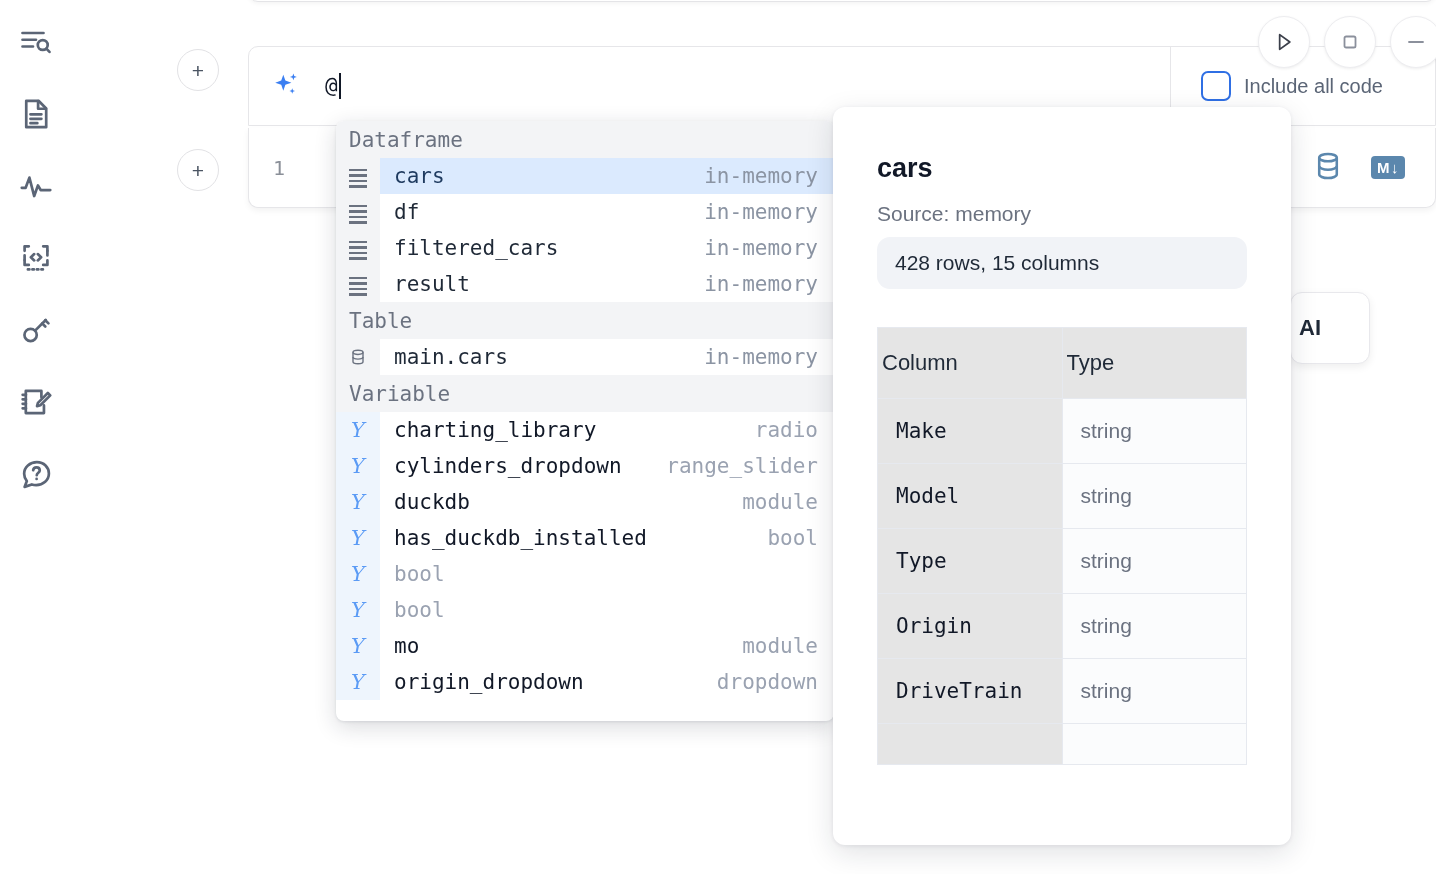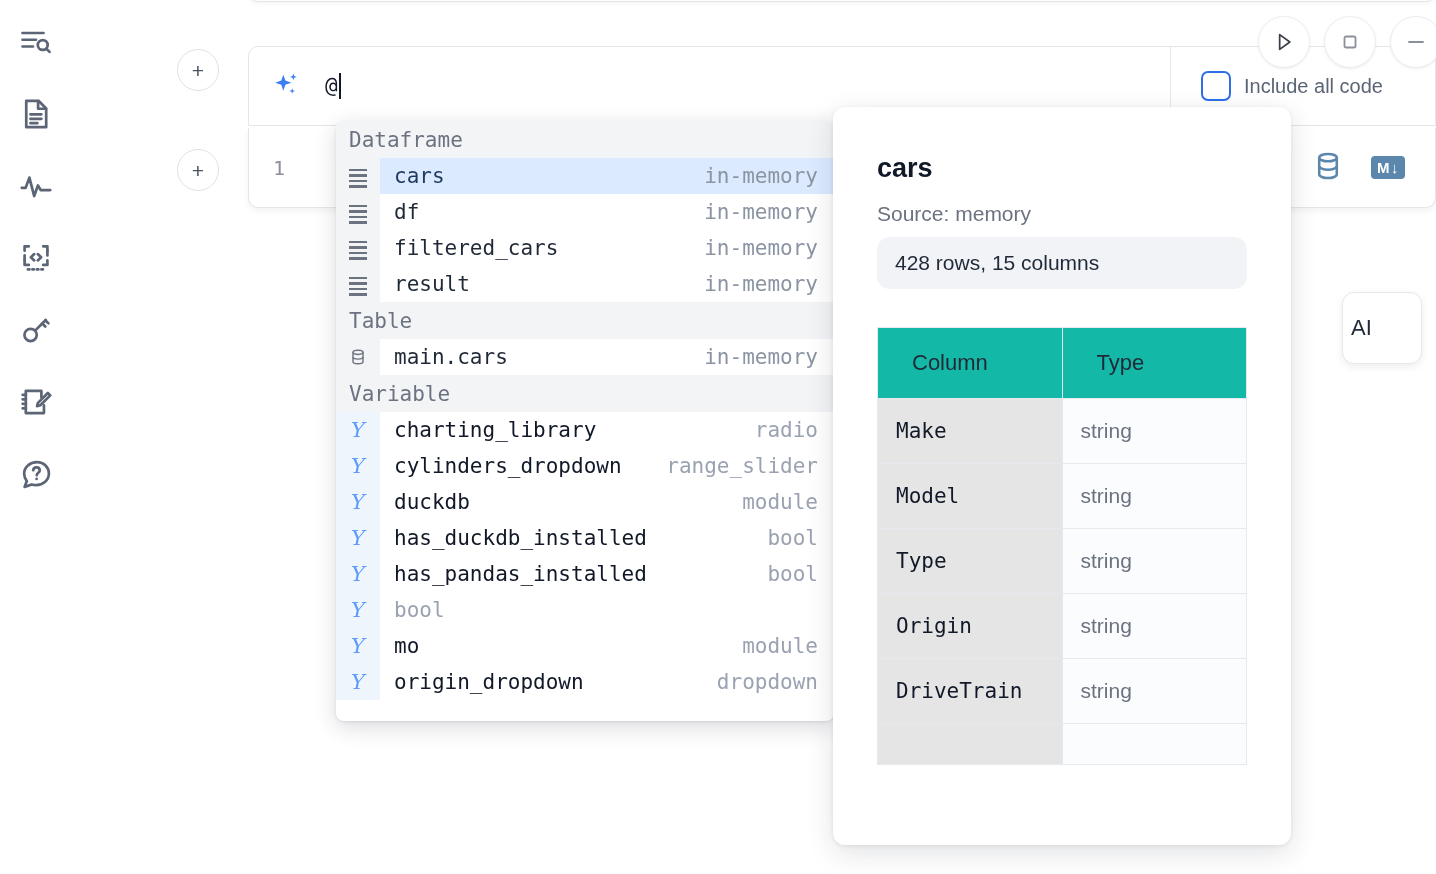--- a/index.html
+++ b/index.html
@@ -122,28 +122,28 @@
   }
   .md-badge {
     background: #5b87ad; color: #fff; border-radius: 4px;
     font-size: 15px; font-weight: bold; letter-spacing: 0.5px;
     padding: 3px 6px; display: flex; align-items: center; gap: 1px;
     font-family: "Liberation Sans", sans-serif; cursor: pointer;
   }
 
   
   .ai-pill {
-    position: absolute; left: 1342px; top: 292px;
+    position: absolute; left: 1290px; top: 292px;
     width: 80px; height: 72px;
     background: #fff; border: 1px solid #e8e8ec;
     border-radius: 12px;
     box-shadow: 0 3px 8px rgba(0,0,0,0.07);
     display: flex; align-items: center;
     padding-left: 8px;
-    font-size: 22px; font-weight: normal; color: #1f2937;
+    font-size: 22px; font-weight: bold; color: #1f2937;
     overflow: hidden;
   }
 
   
   .ac-dropdown {
     position: absolute; left: 336px; top: 121px;
     width: 498px; height: 600px;
     background: #ffffff;
     border-radius: 8px;
     box-shadow: 0 6px 22px rgba(24,30,50,0.16), 0 1px 3px rgba(24,30,50,0.10);
@@ -213,23 +213,23 @@
   .dp-source {
     font-size: 21px; color: #6b7280; margin-bottom: 11px;
   }
   .dp-stat {
     background: #f1f3f7; border-radius: 13px;
     padding: 14px 18px; font-size: 21px; color: #1f2937;
     margin-bottom: 38px;
   }
   .dp-table { width: 100%; border-collapse: collapse; table-layout: fixed; }
   .dp-table th {
-    background: #14b8a6; text-align: left;
+    background: #e5e5e5; text-align: left;
     font-size: 22px; font-weight: normal; color: #1f2937;
-    padding: 22px 34px; border: 1px solid #e6e9ef;
+    padding: 22px 4px; border: 1px solid #e6e9ef;
     font-family: "Liberation Sans", sans-serif;
   }
   .dp-table td {
     border: 1px solid #e6e9ef; padding: 20px 18px;
     font-size: 21px; vertical-align: middle;
   }
   .dp-table td.col-name {
     font-family: "DejaVu Sans Mono", monospace; color: #111827;
     background: #e5e5e5;
   }
@@ -471,21 +471,20 @@
           <span class="ac-name-cell">
             <span class="ac-name">has_duckdb_installed</span>
             <span class="ac-kind">bool</span>
           </span>
         </div>
         <div class="ac-row var">
           <span class="ac-icon-gutter">
             <span class="var-glyph">Υ</span>
           </span>
           <span class="ac-name-cell">
-            <span class="ac-name">has_pandas_installed</span>
             <span class="ac-kind">bool</span>
           </span>
         </div>
         <div class="ac-row var">
           <span class="ac-icon-gutter">
             <span class="var-glyph">Υ</span>
           </span>
           <span class="ac-name-cell">
             <span class="ac-kind">bool</span>
           </span>

